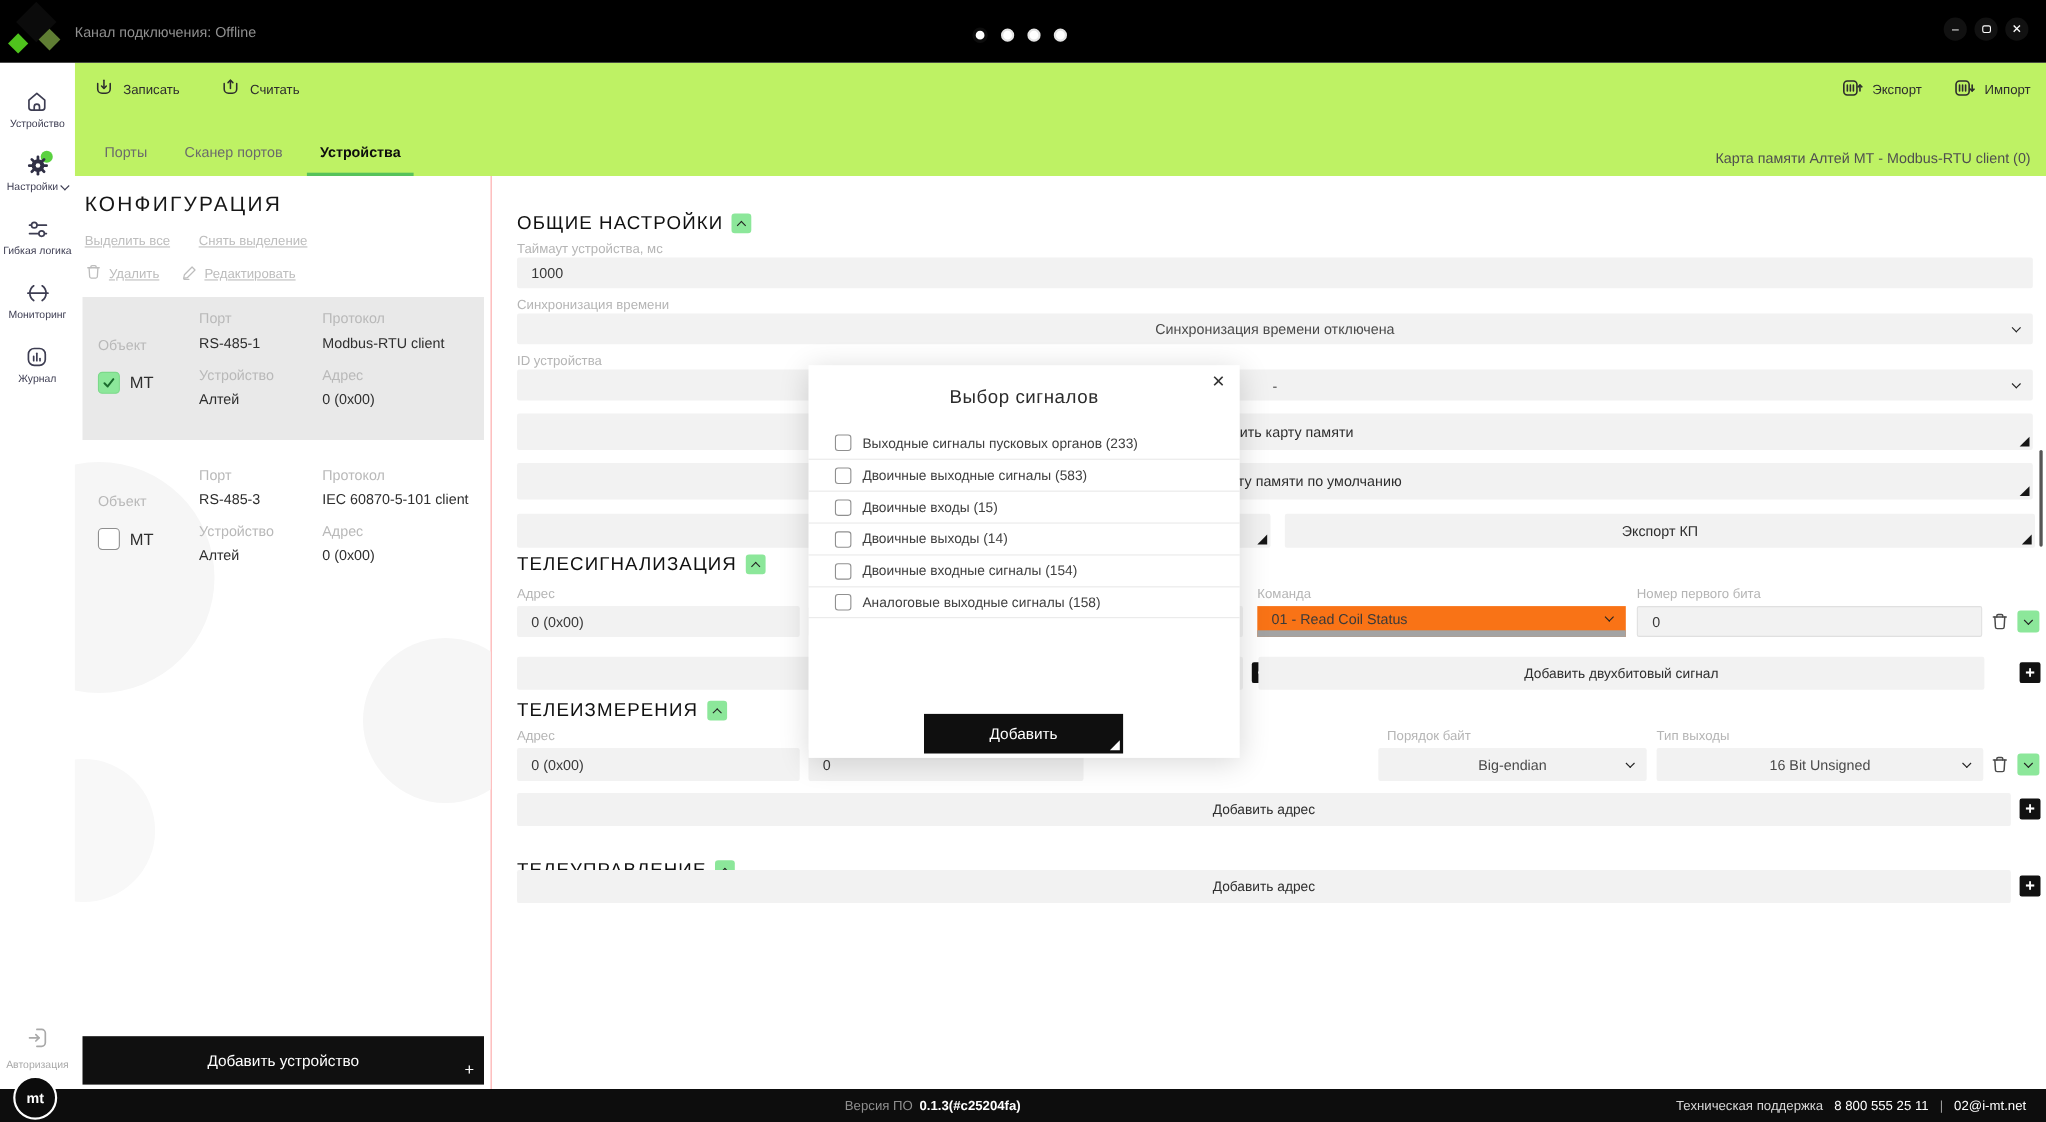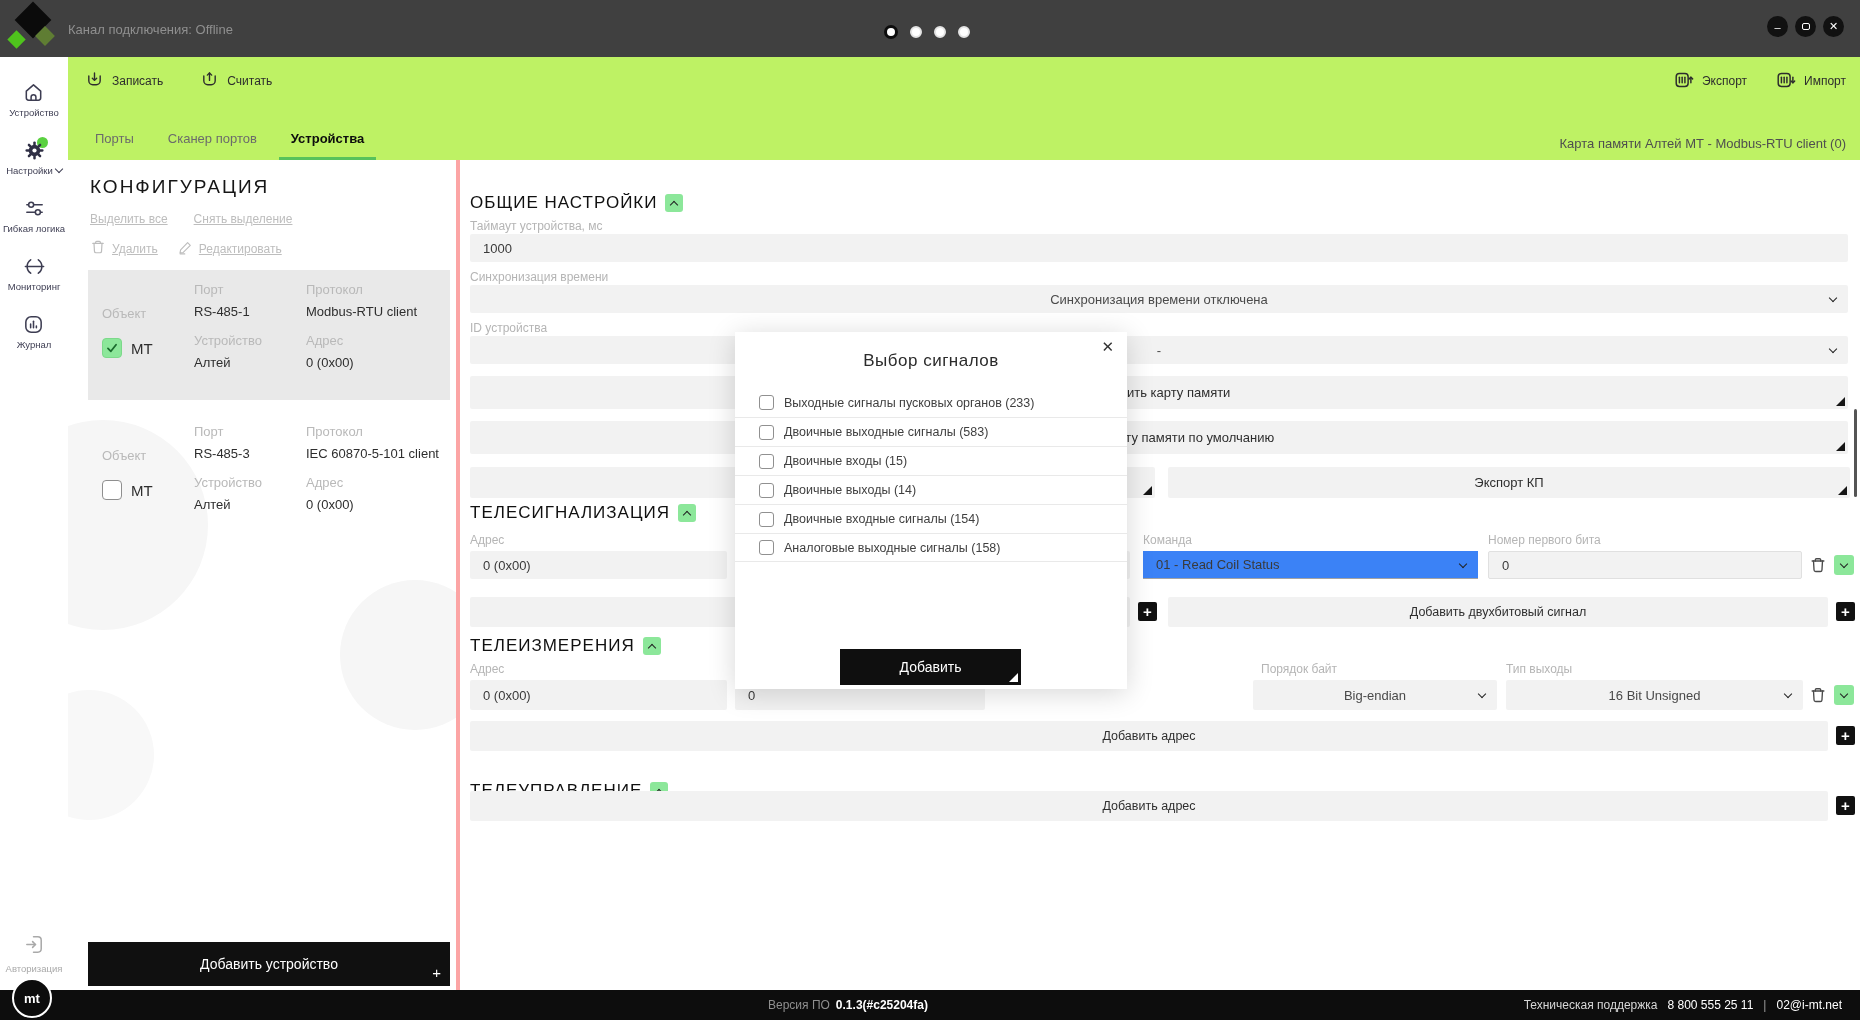--- a/index.html
+++ b/index.html
@@ -1,21 +1,21 @@
 <!DOCTYPE html>
 <html><head>
 <meta charset="utf-8">
 <style>
   * { margin:0; padding:0; box-sizing:border-box; }
   html,body { background:#fff; }
   .app { position:relative; width:1860px; height:1020px; background:#fff; overflow:hidden;
          font-family:"Liberation Sans", sans-serif; color:#2e2e2e; }
 
   
-  .topbar { position:absolute; left:0; top:0; width:100%; height:57px; background:#404040; z-index:6;text-decoration:underline; }
+  .topbar { position:absolute; left:0; top:0; width:100%; height:57px; background:#000000; z-index:6;text-decoration:underline; }
   .logo { position:absolute; left:0; top:0; width:62px; height:57px; }
   .diamond { position:absolute; transform:rotate(45deg); }
   .d-black { width:26px; height:26px; background:#0b0b0b; left:20px; top:7px; }
   .d-green { width:13px; height:13px; background:#4fc31d; left:10px; top:33px; }
   .d-olive { width:14px; height:14px; background:#5f7d33; left:38px; top:29px; }
   .conn-status { position:absolute; left:68px; top:22px; font-size:13px; color:#8f8f8f; }
   .dots { position:absolute; left:884px; top:22px; display:flex; gap:12px; align-items:center; height:20px; }
   .dot { width:12px; height:12px; border-radius:50%; border:2px solid #e4e4e4; background:#fff; }
   .dot.active { width:14px; height:14px; border:3px solid #0d0d0d; }
   .winctrl { position:absolute; right:16px; top:16px; display:flex; gap:7px; }
@@ -41,22 +41,22 @@
   .toolbar { height:48px; display:flex; align-items:center; padding:0 14px 0 16px; }
   .tbtn { display:flex; align-items:center; gap:7px; font-size:12px; color:#2d2d2d; margin-right:36px; cursor:pointer; }
   .tb-right { margin-left:auto; display:flex; gap:28px; }
   .tb-right .tbtn { margin-right:0; }
   .tabs { height:55px; display:flex; align-items:flex-end; padding-left:15px; position:relative; }
   .tab { font-size:13px; color:#6b6b6b; padding:0 12px 14px 12px; margin-right:10px; cursor:pointer; }
   .tab.active { color:#0d0d0d; font-weight:700; border-bottom:3px solid #57c25b; padding-bottom:11px; }
   .memory-title { position:absolute; right:14px; bottom:9px; font-size:13px; color:#4f4f4f; }
 
   
-  .config { position:absolute; left:68px; top:160px; width:392px; bottom:30px; background:#fff;
-            border-right:4px solid #fca5a5; z-index:3; overflow:hidden; }
+  .config { position:absolute; left:55px; top:160px; width:392px; bottom:30px; background:#fff;
+            border-right:1px solid #fca5a5; z-index:3; overflow:hidden; }
   .deco { position:absolute; border-radius:50%; background:#f6f6f6; z-index:0; }
   .deco.c1 { width:210px; height:210px; left:-70px; top:260px; }
   .deco.c2 { width:150px; height:150px; right:-34px; top:420px; }
   .deco.c3 { width:130px; height:130px; left:-44px; top:530px; background:#f8f8f8; }
   .cfg-inner { position:relative; z-index:1; padding:14px 6px 0 20px; }
   .cfg-title { font-size:19px; letter-spacing:2px; color:#161616; font-weight:500; margin:2px 0 14px 2px; }
   .cfg-links { display:flex; gap:26px; font-size:12px; color:#bdbdbd; margin-left:2px; }
   .cfg-links span { text-decoration:underline; cursor:pointer; }
   .cfg-actions { display:flex; gap:20px; margin-top:13px; font-size:12px; color:#bdbdbd; align-items:center; margin-left:2px; }
   .cfg-action { display:flex; align-items:center; gap:6px; cursor:pointer; }
@@ -86,21 +86,21 @@
   .collapse { width:18px; height:18px; background:#8ce79a; border-radius:3px; display:flex; align-items:center;
               justify-content:center; cursor:pointer; }
   .cva { display:inline-block; width:6px; height:6px; border-right:1.7px solid #222; border-bottom:1.7px solid #222; }
   .cva.up { transform:rotate(-135deg); margin-top:3px; }
   .cva.down { transform:rotate(45deg); margin-top:-2px; }
   .flabel { position:absolute; font-size:12px; color:#b5b5b5; }
   .fbar { position:absolute; height:28px; background:#f2f2f2; border-radius:2px; font-size:13px; color:#3a3a3a;
           display:flex; align-items:center; }
   .fbar.ltext { padding-left:13px; }
   .fbar.ctext { justify-content:center; color:#4a4a4a; }
-  .fbar.white { background:#3b82f6; border-bottom:1px solid #a3a3a3; border-radius:0; }
+  .fbar.white { background:#f97316; border-bottom:6px solid #a3a3a3; border-radius:0; }
   .fbar.bordered { border:1px solid #e0e0e0; }
   .fbar .dd-chev { position:absolute; right:12px; }
   .btn-bar { position:absolute; background:#f2f2f2; border-radius:2px; font-size:13px; color:#2e2e2e;
              display:flex; align-items:center; justify-content:center; cursor:pointer; }
   .btn-bar::after { content:""; position:absolute; right:3px; bottom:3px; width:0; height:0;
                     border-left:9px solid transparent; border-bottom:9px solid #161616; }
   .addbar { position:absolute; height:30px; background:#f2f2f2; border-radius:2px; font-size:12.5px; color:#2e2e2e;
             display:flex; align-items:center; justify-content:center; cursor:pointer; }
   .plus-sq { position:absolute; width:19px; height:19px; background:#111; border-radius:2px; color:#fff;
              font-size:15px; font-weight:700; display:flex; align-items:center; justify-content:center; cursor:pointer; }
@@ -448,21 +448,21 @@
         <path d="M5 5.5 l.6 10 a1.8 1.8 0 0 0 1.8 1.7 h5.2 a1.8 1.8 0 0 0 1.8 -1.7 l.6 -10"></path>
       </svg>
     </span>
     <span class="gbox" style="left:1374px; top:395px;">
         <span class="cva down"></span>
       </span>
     <div class="addbar" style="left:10px; width:660px; top:437px;">
         <span>Добавить адрес</span>
       </div>
     <span class="plus-sq" style="left:678px; top:442px;">+</span>
-    <div class="addbar" style="left:708px; width:660px; top:437px;text-align:center;">
+    <div class="addbar" style="left:684px; width:660px; top:437px;text-align:center;">
         <span>Добавить двухбитовый сигнал</span>
       </div>
     <span class="plus-sq" style="left:1376px; top:442px;">+</span>
 
     <div class="sec-h" style="left:10px; top:476px;">
       <span>ТЕЛЕИЗМЕРЕНИЯ</span>
       <span class="collapse">
           <span class="cva up"></span>
         </span>
     </div>

